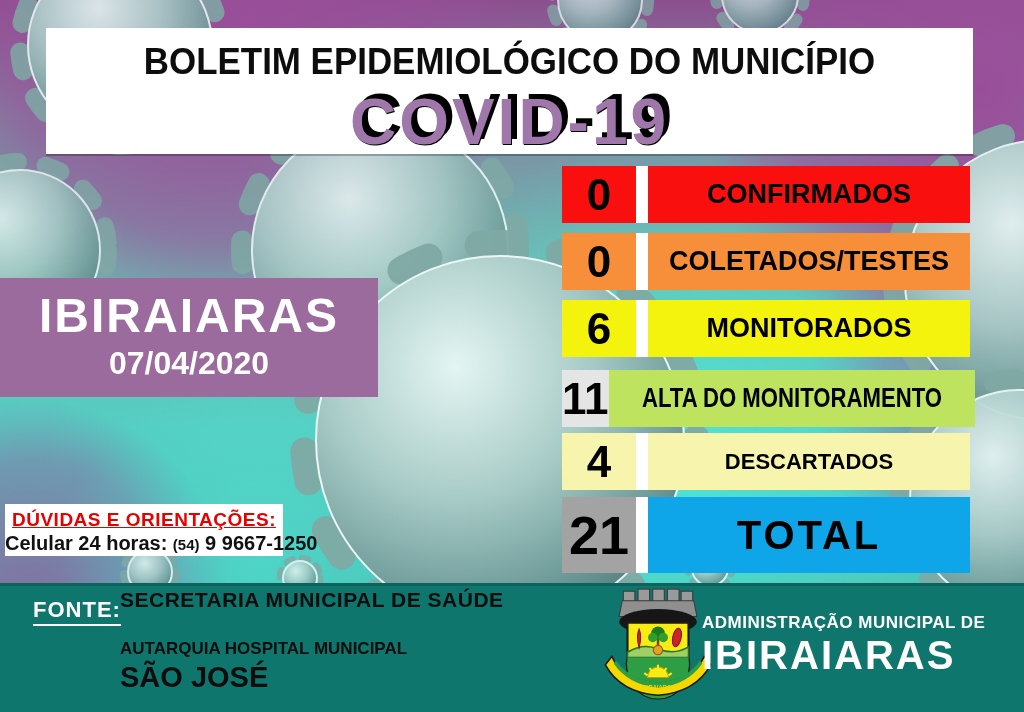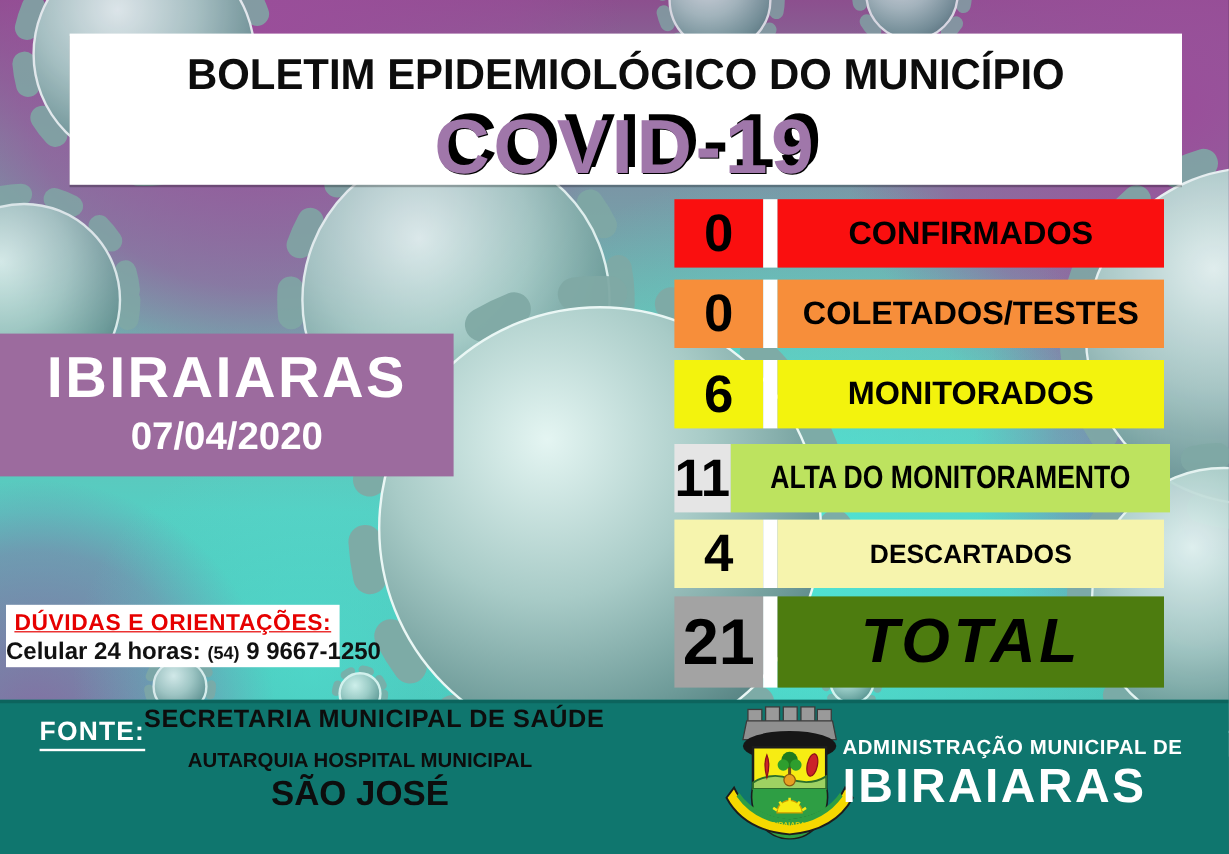--- a/index.html
+++ b/index.html
@@ -3,21 +3,21 @@
 <meta charset="utf-8">
 <style>
   html,body{margin:0;padding:0;background:#222;}
   #page{position:relative;width:1024px;height:712px;overflow:hidden;
         font-family:"Liberation Sans",sans-serif;}
   #bg{position:absolute;inset:0;}
   .vbody{fill:url(#gvirus);stroke:#eaf7f5;stroke-width:2;}
   .vbumps{fill:none;stroke:#7fa9a4;stroke-linecap:round;opacity:.95;}
 
   
-  .banner{position:absolute;left:58px;top:28px;width:927px;height:126px;background:#fff;
+  .banner{position:absolute;left:46px;top:28px;width:927px;height:126px;background:#fff;
           box-shadow:0 2px 0 rgba(0,0,0,.25);text-align:center;}
   .banner-line1{margin-top:13px;font-size:36px;font-weight:bold;color:#0d0d0d;letter-spacing:0;
                 transform:scaleX(.97);transform-origin:center;}
   .banner-line2{margin-top:2px;font-size:64px;font-weight:bold;letter-spacing:3px;color:#a077aa;
                 text-shadow:6px -5px 0 #000,1px 1px 0 #000;}
 
   
   .locbox{position:absolute;left:0;top:278px;width:378px;height:119px;background:#9c6b9e;
           color:#fff;text-align:center;}
   .loc-name{margin-top:10px;font-size:48px;font-weight:bold;letter-spacing:2px;}
@@ -39,21 +39,21 @@
   .contact-line{margin-top:1px;font-size:20px;font-weight:bold;color:#111;white-space:nowrap;}
   .contact-line .area{font-size:15px;}
 
   
   .footer{position:absolute;left:0;top:583px;width:1024px;height:129px;background:#0f766e;
           box-shadow:inset 0 3px 0 rgba(0,0,0,.15);}
   .fonte{position:absolute;left:33px;top:14px;font-size:22px;font-weight:bold;color:#fff;
          border-bottom:2px solid #fff;padding-bottom:1px;letter-spacing:1px;}
   .src1{position:absolute;left:120px;top:5px;font-size:21px;font-weight:bold;color:#0d0d0d;
         letter-spacing:.5px;}
-  .src2{position:absolute;left:120px;top:41px;width:360px;text-align:center;color:#0d0d0d;}
+  .src2{position:absolute;left:120px;top:56px;width:360px;text-align:left;color:#0d0d0d;}
   .src2-l1{font-size:17px;font-weight:bold;}
   .src2-l2{font-size:29px;font-weight:bold;margin-top:2px;}
   .crest{position:absolute;left:604px;top:4px;width:108px;height:122px;}
   .admin{position:absolute;left:702px;top:30px;color:#fff;}
   .admin-l1{font-size:17px;font-weight:bold;letter-spacing:.5px;}
   .admin-l2{font-size:40px;font-weight:bold;letter-spacing:2px;margin-top:0px;}
 </style>
 </head>
 <body>
 
@@ -182,21 +182,21 @@
       <div class="stat-row" style="top: 433px; height: 57px;">
         <div class="stat-num" style="background: rgb(246, 244, 173); font-size: 44px;">4</div>
         <div class="stat-gap"></div>
         <div class="stat-label" style="background: rgb(246, 244, 173); font-size: 22px;">
           <span>DESCARTADOS</span>
         </div>
       </div>
       <div class="stat-row" style="top: 497px; height: 76px;">
         <div class="stat-num" style="background: #a3a3a3; font-size: 54px;">21</div>
         <div class="stat-gap"></div>
-        <div class="stat-label" style="background: #4d7c0f; font-size: 52px; letter-spacing: 3px; font-style: italic;">
+        <div class="stat-label" style="background: #0ea5e9; font-size: 40px; letter-spacing: 3px;">
           <span>TOTAL</span>
         </div>
       </div>
     </div>
 
   <div class="contact">
     <div class="contact-head">DÚVIDAS E ORIENTAÇÕES:</div>
     <div class="contact-line">
       <span>Celular 24 horas:</span>
       <span class="area">(54)</span>

